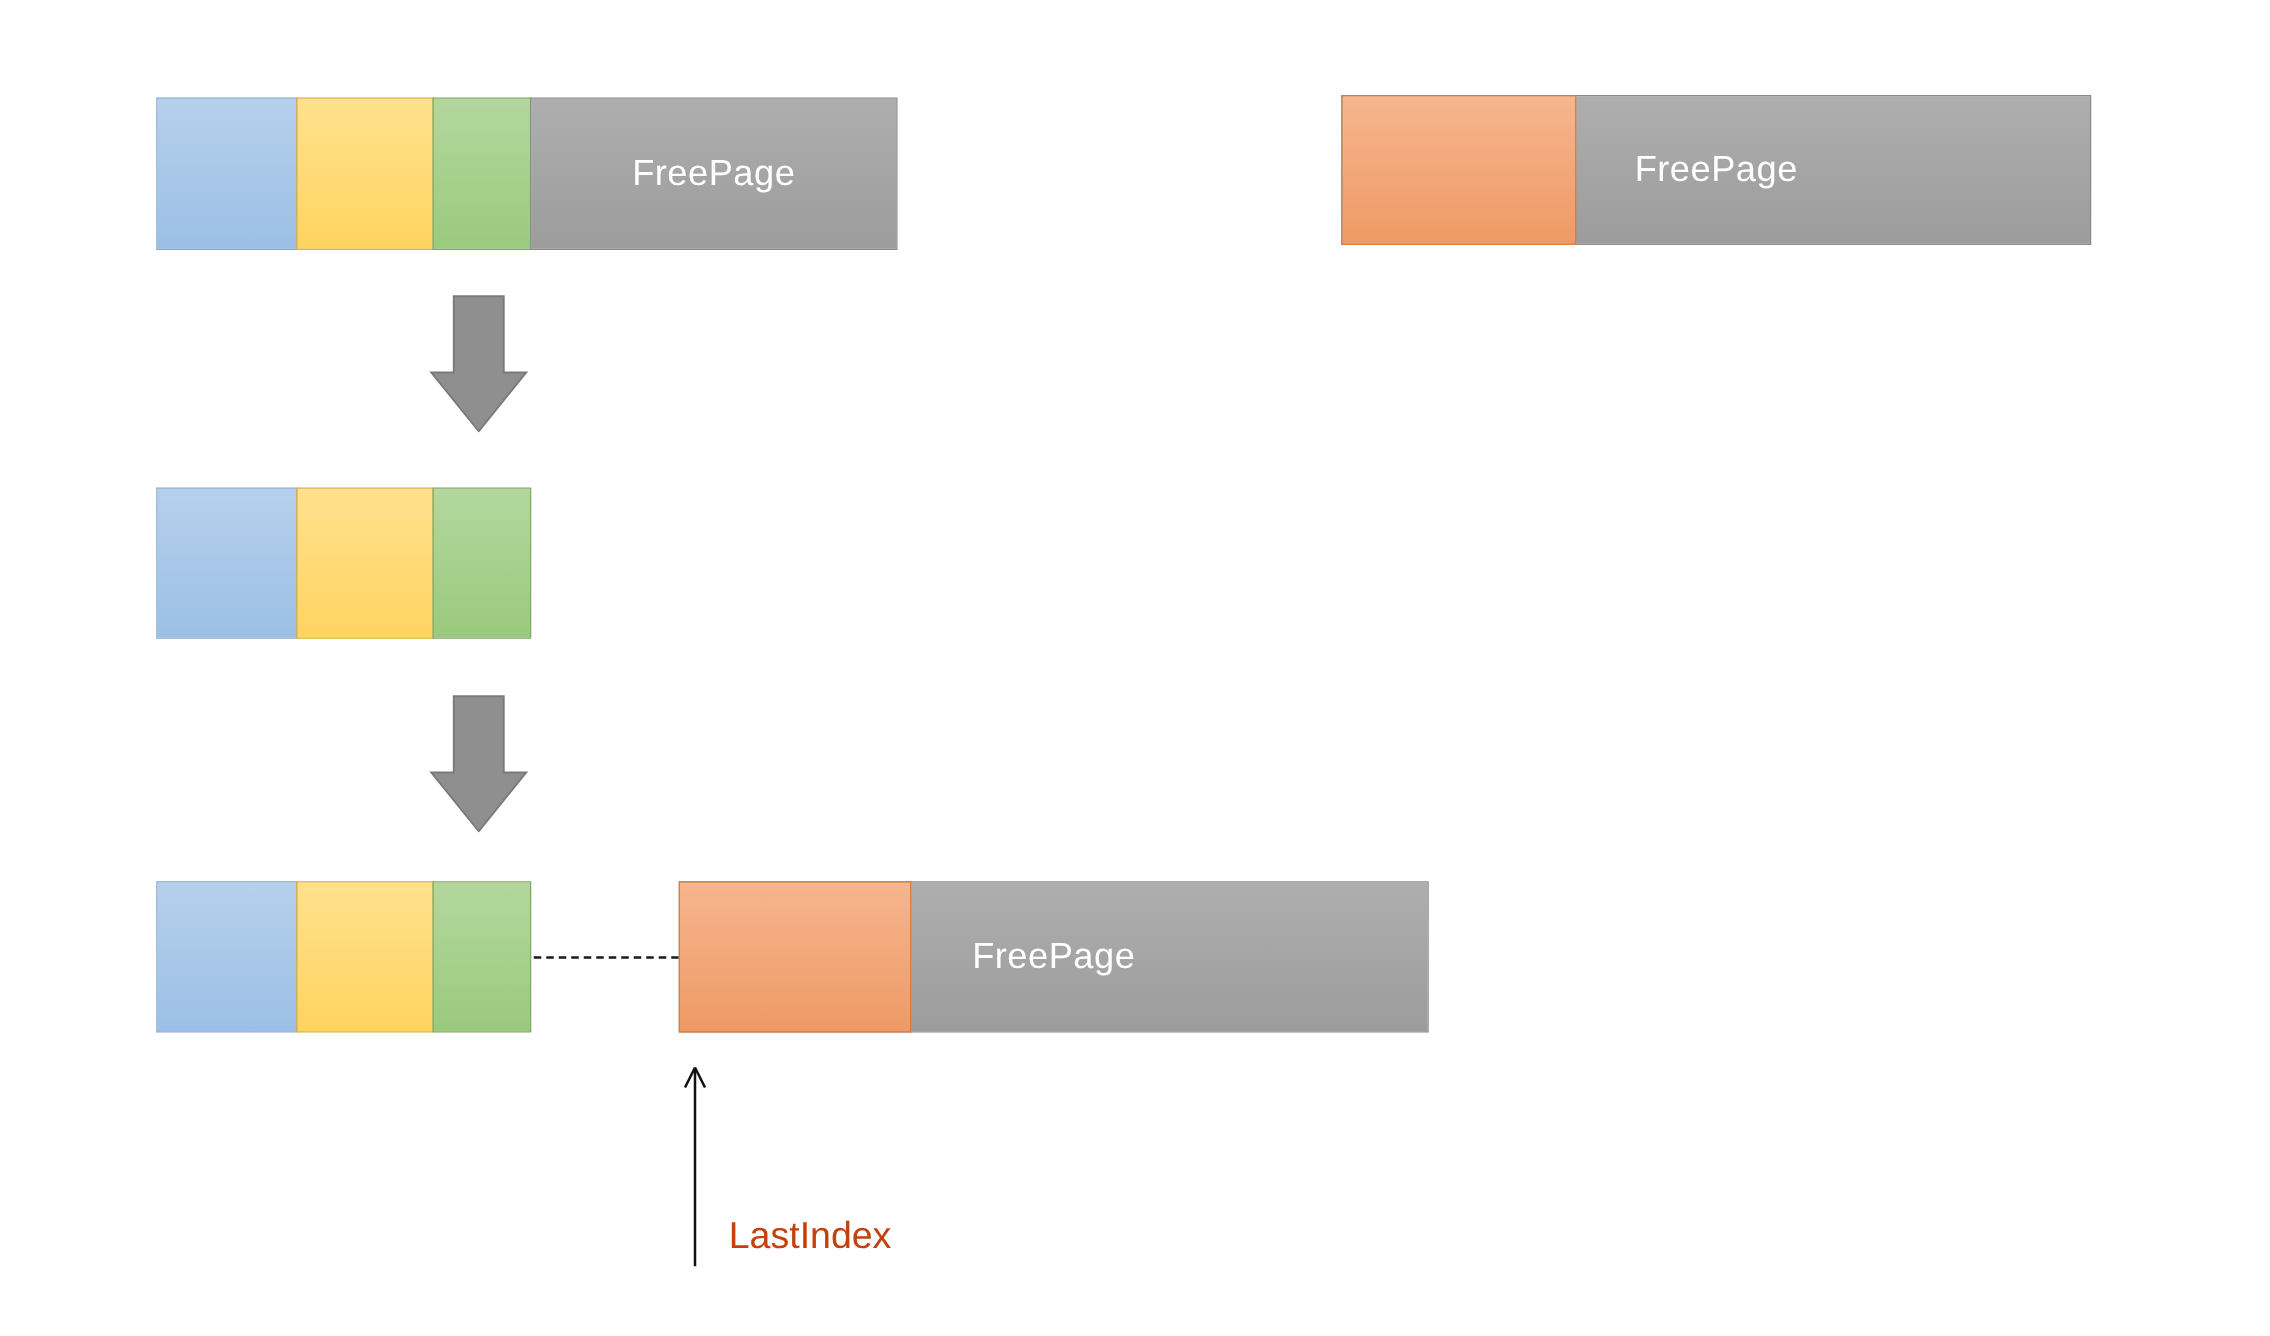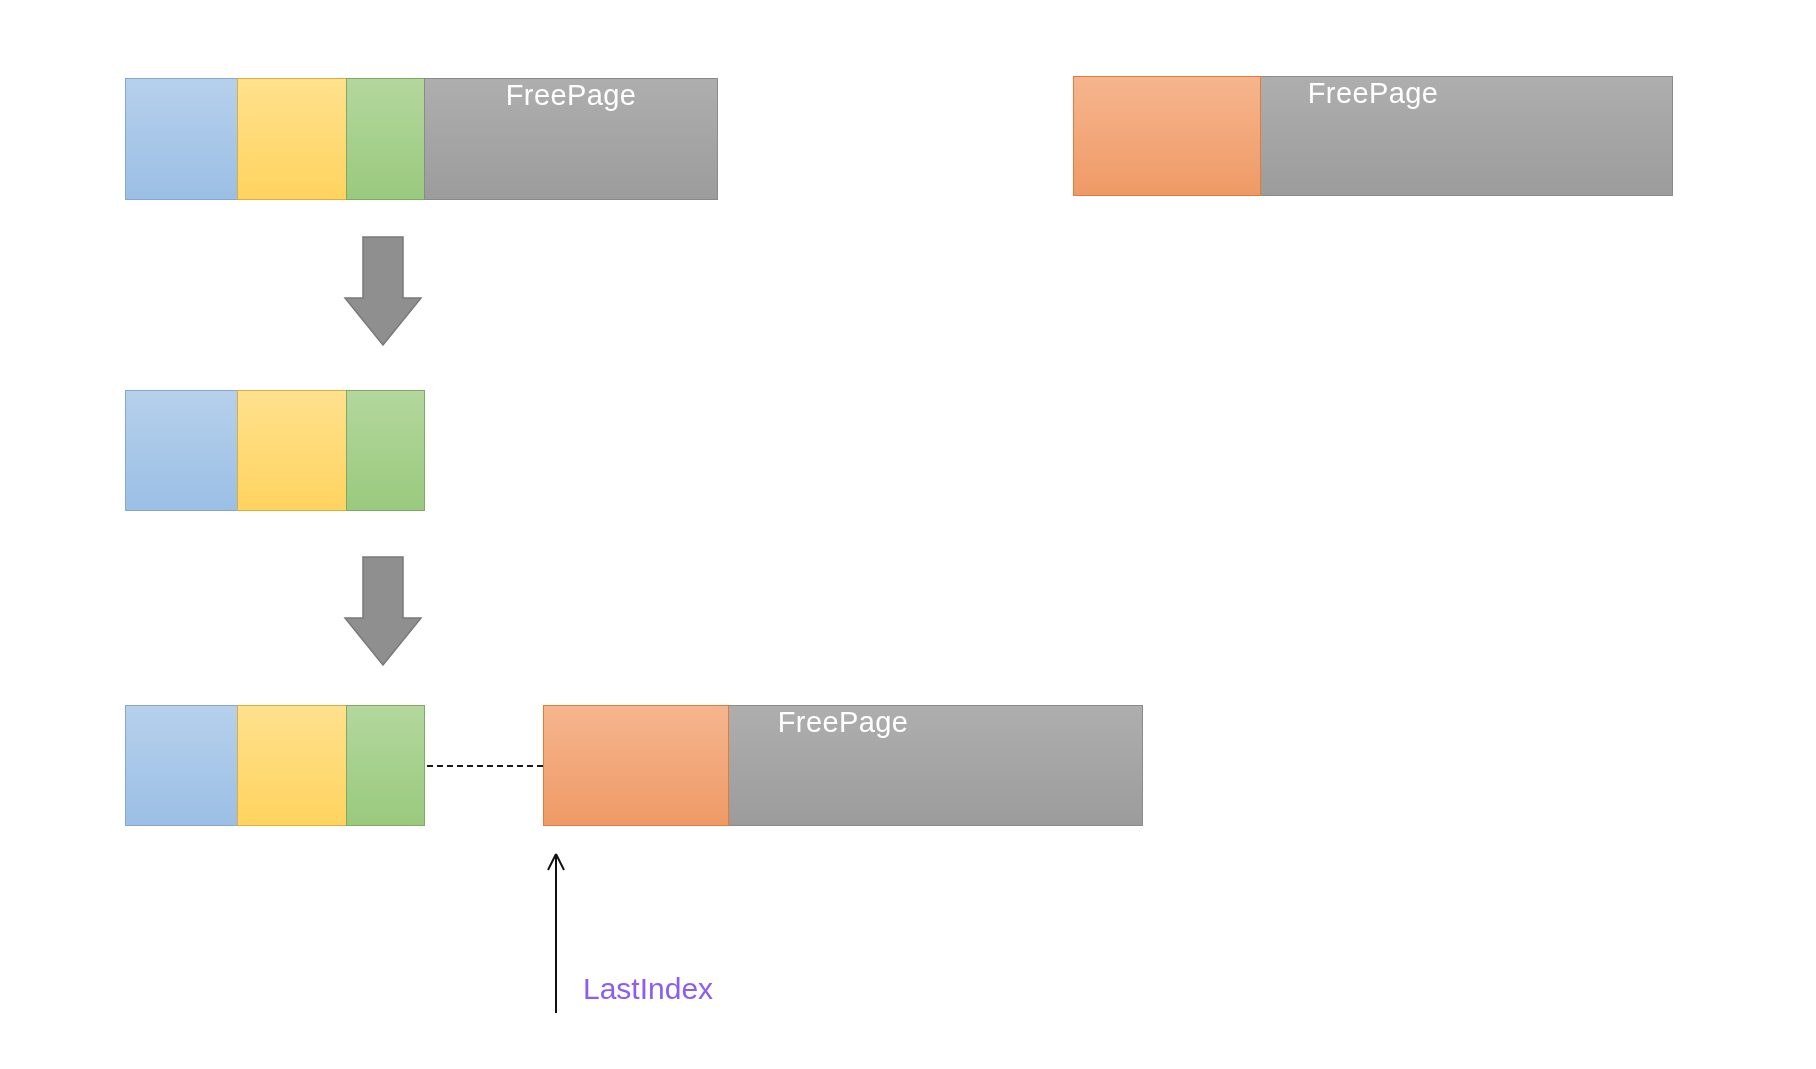--- a/index.html
+++ b/index.html
@@ -33,20 +33,21 @@
   }
   .seg.orange {
     background: linear-gradient(#f6b58d, #ef9a66);
     border-color: #e07b3c;
   }
 
   .graybar {
     background: linear-gradient(#aeaeae, #9c9c9c);
     border: 1px solid #8a8a8a;
     display: flex;
+    align-items: center;
     justify-content: center;
     height: 100%;
   }
 
   .freepage-text {
     color: #ffffff;
     font-size: 29px;
     letter-spacing: 0.4px;
   }
 
@@ -60,21 +61,21 @@
   .dashed-line {
     position: absolute;
     border-top: 2px dashed #1a1a1a;
   }
 
   .last-index-arrow { position: absolute; }
 
   .last-index-label {
     position: absolute;
     font-size: 30px;
-    color: #8b5cf6;
+    color: #c2410c;
   }
 </style>
 </head>
 <body>
 
 <div class="canvas">
 
   <div class="bar" style="left:125px; top:78px; width:594px; height:122px;">
     <div class="seg blue" style="width:113px;"></div>
     <div class="seg yellow" style="width:110px;"></div>

